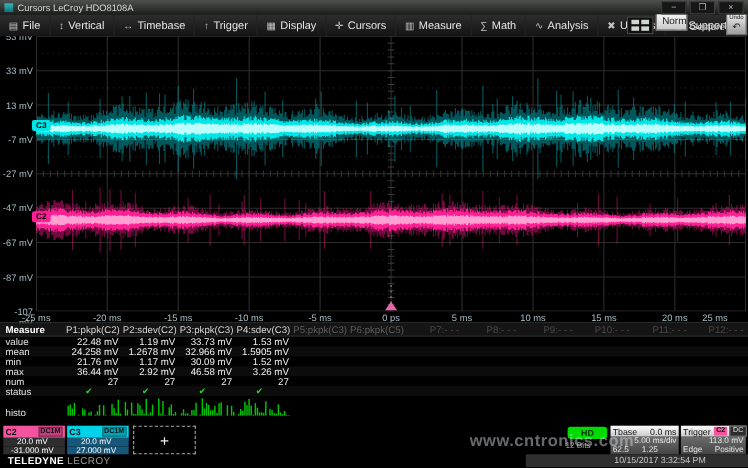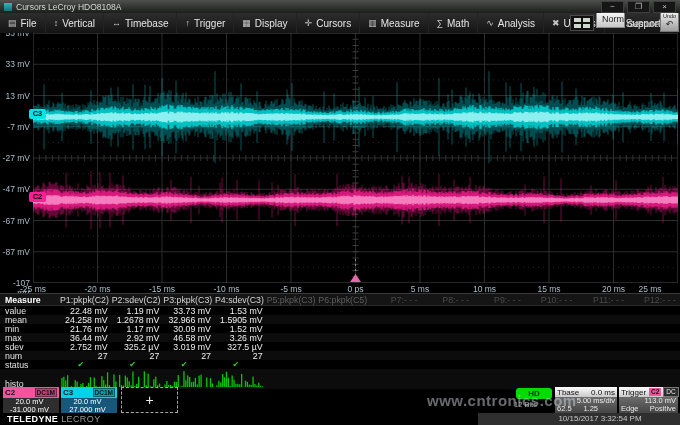--- a/index.html
+++ b/index.html
@@ -421,35 +421,20 @@
         <span class="mcell "></span>
         <span class="mcell "></span>
         <span class="mcell "></span>
         <span class="mcell "></span>
         <span class="mcell "></span>
         <span class="mcell "></span>
         <span class="mcell "></span>
         <span class="mcell "></span>
       </div>
       <div class="mrow">
-        <span class="mlabel">sdev</span>
-        <span class="mcell ">2.752 mV</span>
-        <span class="mcell ">325.2 µV</span>
-        <span class="mcell ">3.019 mV</span>
-        <span class="mcell ">327.5 µV</span>
-        <span class="mcell "></span>
-        <span class="mcell "></span>
-        <span class="mcell "></span>
-        <span class="mcell "></span>
-        <span class="mcell "></span>
-        <span class="mcell "></span>
-        <span class="mcell "></span>
-        <span class="mcell "></span>
-      </div>
-      <div class="mrow">
         <span class="mlabel">num</span>
         <span class="mcell ">27</span>
         <span class="mcell ">27</span>
         <span class="mcell ">27</span>
         <span class="mcell ">27</span>
         <span class="mcell "></span>
         <span class="mcell "></span>
         <span class="mcell "></span>
         <span class="mcell "></span>
         <span class="mcell "></span>

